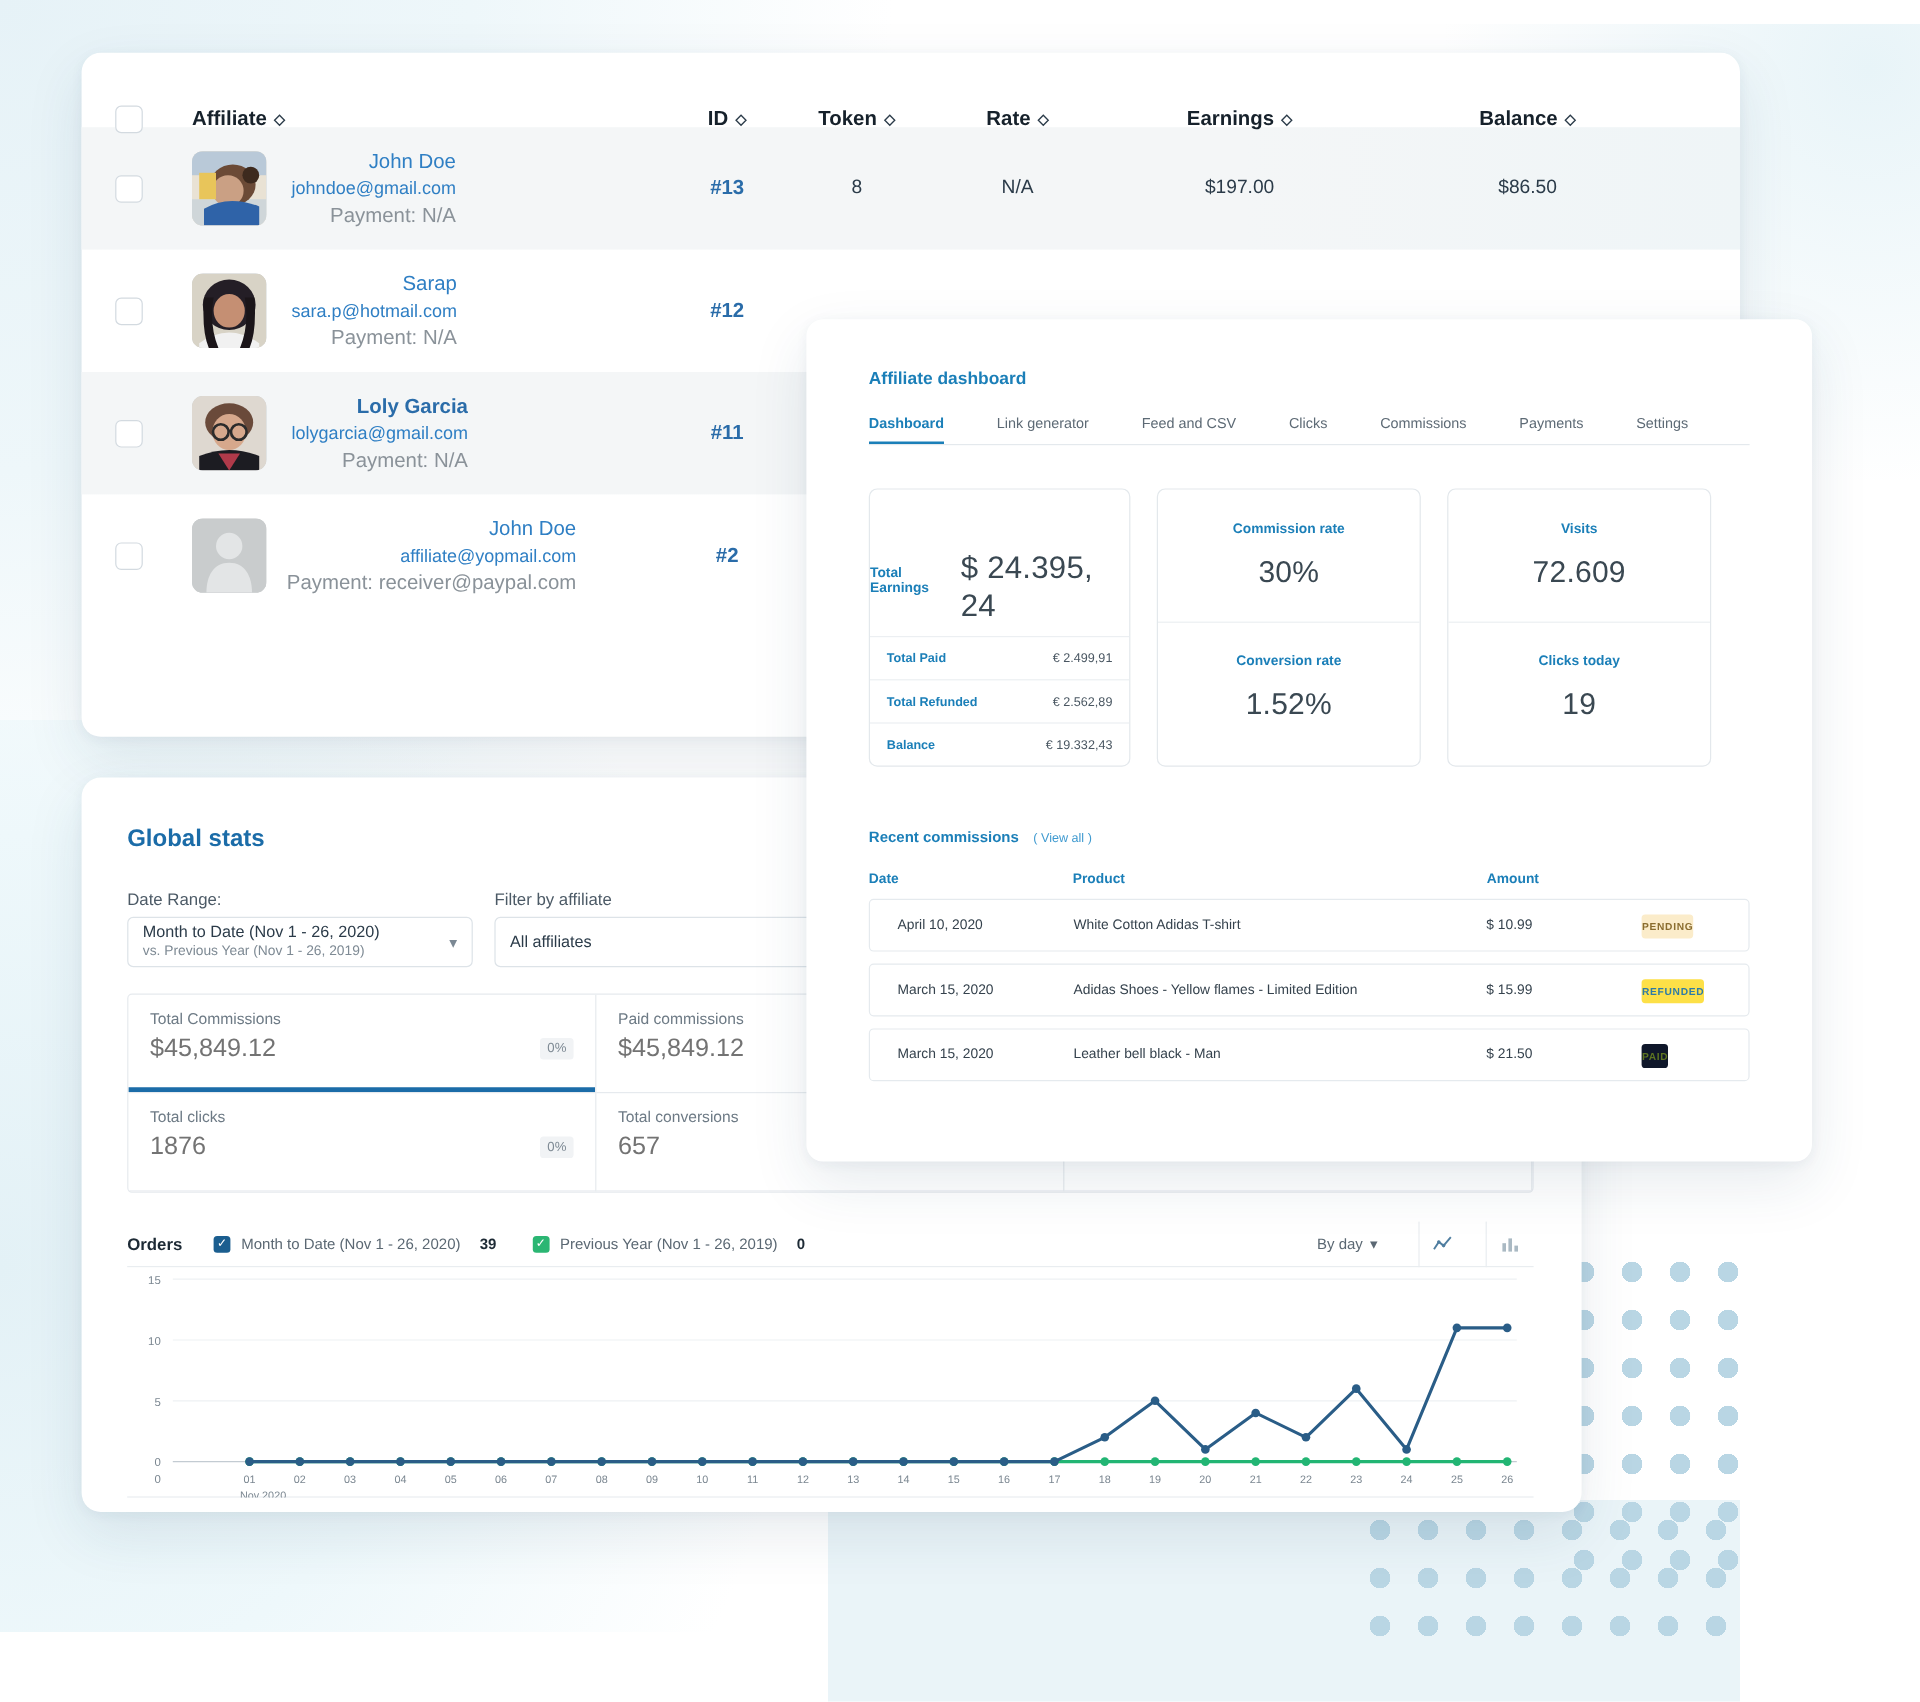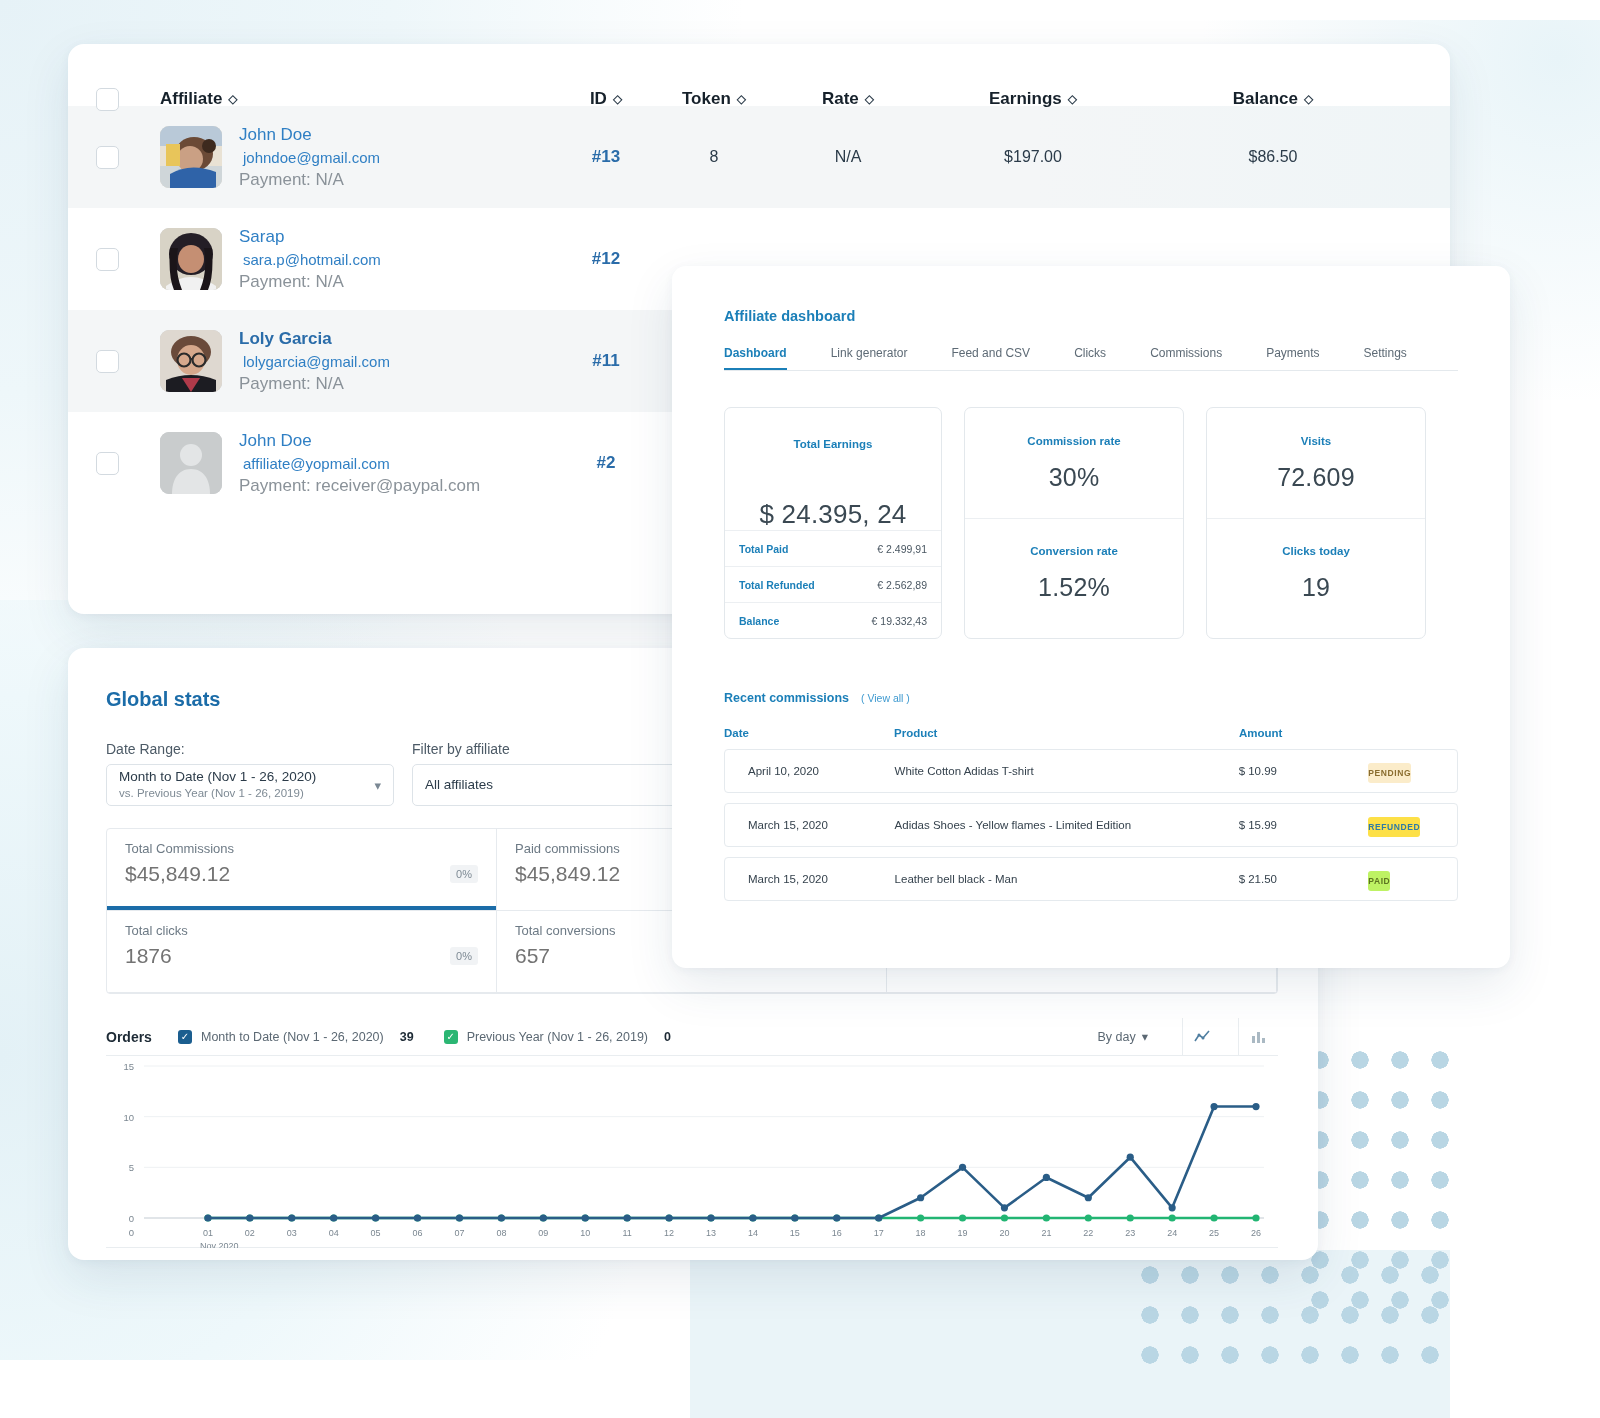--- a/index.html
+++ b/index.html
@@ -68,21 +68,21 @@
   .col-bal   { width:250px; display:flex; justify-content:center; }
 
   .chk {
     width:23px; height:23px; border:1px solid #d3dae0; border-radius:5px; background:#fff;
     cursor:pointer;
   }
 
   .trow { display:flex; align-items:center; height:102px; }
   .trow.alt { background:linear-gradient(90deg,#f4f6f7 0%, #f4f6f7 70%, #eff5f7 100%); }
 
-  .aff-cell { display:flex; align-items:center; gap:17px; }
+  .aff-cell { display:flex; align-items:center; gap:17px;text-align:right; }
   .avatar {
     width:62px; height:62px; border-radius:9px; flex:none; overflow:hidden;
     background:#c9ccce;
   }
   .aff-meta { display:flex; flex-direction:column; gap:4px; }
   .aff-name { font-size:17px; color:#2f7fc4; }
   .aff-mail { font-size:15px; color:#2f7fc4; padding-left:4px;}
   .aff-pay  { font-size:17px; color:#8a9299; }
   .aff-name.bold { font-weight:bold; color:#2a6ca9; }
   .cell-v { font-size:16px; color:#2b3b49; }
@@ -142,21 +142,21 @@
   .ad-title { font-size:14.5px; font-weight:bold; color:#1b7fb8; margin:42px 0 0 52px; }
   .tabs { display:flex; margin:22px 0 0 52px; width:734px; border-bottom:1px solid #e4e9ed; }
   .tab { font-size:12px; color:#5d6a75; padding:0 0 10px 0; margin-right:44px; white-space:nowrap; }
   .tab.active { color:#1b7fb8; font-weight:bold; box-shadow: inset 0 -2px 0 0 #1b7fb8; }
 
   .stat-row { display:flex; gap:22px; margin:36px 0 0 52px; }
   .sbox { border:1px solid #e3e8ec; border-radius:7px; background:#fff; }
   #box-earnings { width:218px; height:232px; }
   #box-rates    { width:220px; height:232px; }
   #box-visits   { width:220px; height:232px; }
-  .sbox-top { height:122px; display:flex; flex-direction:column; align-items:center; justify-content:space-between; padding-top:30px; }
+  .sbox-top { height:122px; display:flex; align-items:center; justify-content:space-between; padding-top:30px; }
   .sbox-lab { font-size:11.5px; font-weight:bold; color:#1b7fb8; }
   .sbox-val { font-size:26px; color:#3a4852; margin-top:10px; letter-spacing:0.2px; }
   .sbox-val.sm { font-size:25px; }
   .mini-row { display:flex; align-items:center; justify-content:space-between;
               border-top:1px solid #eceff2; height:36px; padding:0 14px; }
   .mini-lab { font-size:10.5px; font-weight:bold; color:#1b7fb8; }
   .mini-val { font-size:10.5px; color:#4a5762; }
   .half { height:110px; display:flex; flex-direction:column; align-items:center; justify-content:center; }
   .half.b { border-top:1px solid #eceff2; }
   .half .sbox-lab { margin-bottom:6px; }
@@ -169,21 +169,21 @@
   .rc-col { font-size:11.5px; font-weight:bold; color:#1b7fb8; }
   .rc-row {
     display:flex; align-items:center; margin:10px 0 0 52px; width:734px; height:44px;
     border:1px solid #e5eaee; border-radius:4px; background:#fff; padding:0;
   }
   .rc-cell { font-size:11.5px; color:#35424d; }
   .badge { font-size:8.5px; font-weight:bold; letter-spacing:0.6px; padding:5px 0; width:80px;
            text-align:center; border-radius:3px; }
   .b-pending  { background:#fbecca; color:#8a6d2f; }
   .b-refunded { background:#fde047; color:#2e7ba6; }
-  .b-paid     { background:#bef264; color:#5d7421; }
+  .b-paid     { background:#0f172a; color:#5d7421; }
 </style>
 </head>
 <body>
 
 <div id="stage">
 
   <div class="bg-soft-tl"></div>
   <div class="bg-soft-tr"></div>
   <div class="bg-panel2"></div>
   <div class="bg-soft-bl"></div>

